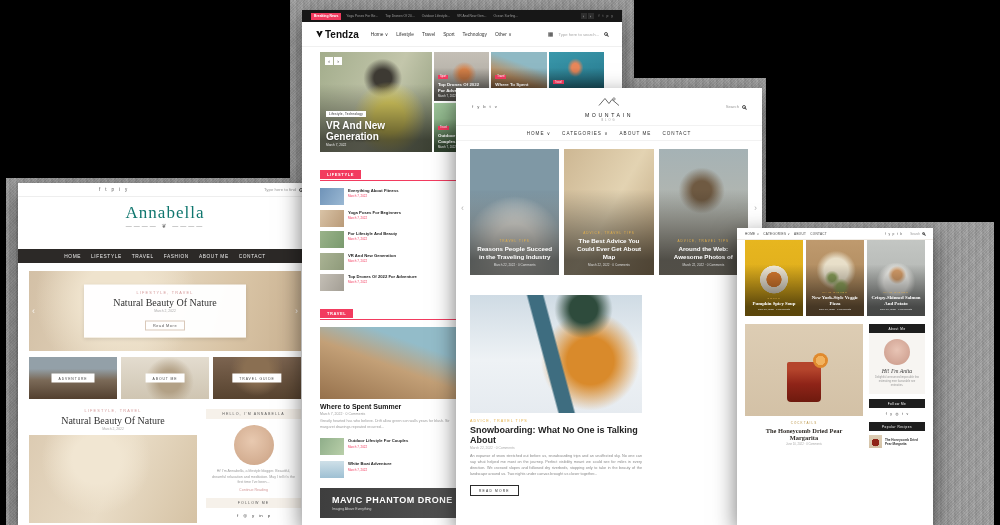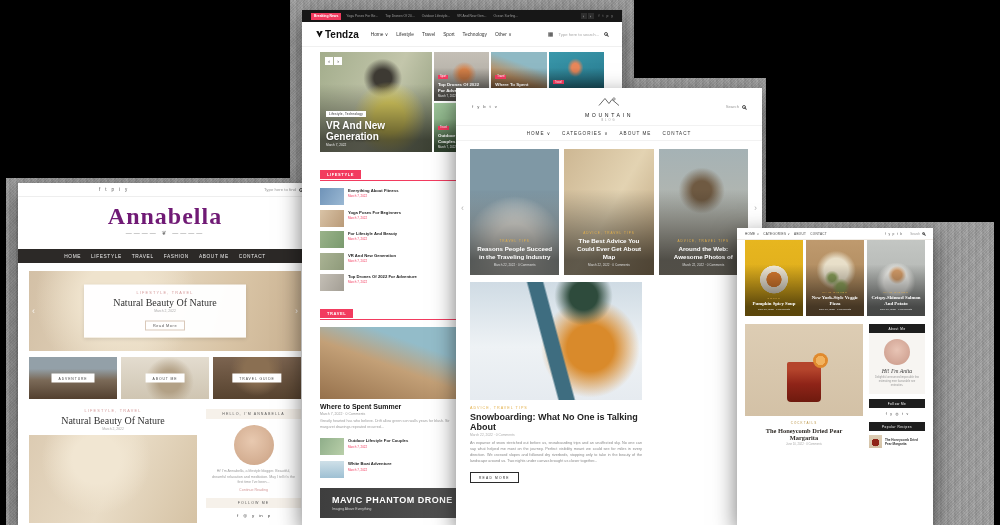--- a/index.html
+++ b/index.html
@@ -24,21 +24,21 @@
   .mag.sm{width:3px;height:3px}
   .arrow{position:absolute;top:50%;transform:translateY(-50%);color:#fff;font-size:9px;line-height:1;opacity:.85}
   .arrow.l{left:3px}.arrow.r{right:3px}
 
   
   .an{left:18px;top:183px;width:294px;height:342px}
   .an-top{height:14px;display:flex;align-items:center;padding:0 9px;border-bottom:1px solid #eee}
   .an-soc{margin-left:72px;display:flex;gap:5px;font-size:4.5px;color:#555}
   .an-search{margin-left:auto;display:flex;align-items:center;gap:3px;font-size:4.3px;color:#9a9a9a}
   .an-logoblk{height:52px;text-align:center;padding-top:7px}
-  .an-logotext{font-family:"Liberation Serif",serif;font-size:24px;font-weight:700;color:#701a75;letter-spacing:1px;line-height:1}
+  .an-logotext{font-family:"Liberation Serif",serif;font-size:17px;font-weight:400;color:#0f766e;letter-spacing:1px;line-height:1}
   .an-orn{font-size:6px;color:#7a7a7a;margin-top:1px;letter-spacing:2px}
   .an-nav{height:14px;background:#2c2927;display:flex;justify-content:center;align-items:center;gap:10px;font-size:4.8px;color:#eaeaea;letter-spacing:.6px}
   .an-hero{margin:8px 11px 0;height:80px}
   .an-card{position:absolute;left:50%;top:50%;transform:translate(-50%,-50%);width:162px;background:rgba(255,255,255,.97);text-align:center;padding:6px 8px 7px;box-shadow:0 1px 4px rgba(0,0,0,.12)}
   .an-cat{font-size:3.8px;color:#d49a9a;letter-spacing:1.2px}
   .an-title{font-family:"Liberation Serif",serif;font-size:10px;color:#333;margin:2px 0 1px}
   .an-date{font-size:3.4px;color:#ababab}
   .an-btn{display:inline-block;margin-top:3px;border:1px solid #d9c8b9;font-size:3.8px;padding:2px 7px;letter-spacing:.6px;color:#555}
   .an-tiles{display:flex;gap:4px;margin:6px 11px 0}
   .an-tile{flex:1;height:42px}
@@ -115,21 +115,21 @@
   .ad-logosub{font-size:2.6px;letter-spacing:2px;color:#9a9a9a;margin-top:1px}
   .ad-search{margin-left:auto;display:flex;align-items:center;gap:3px;font-size:4.2px;color:#9a9a9a}
   .ad-nav{height:15px;display:flex;justify-content:center;align-items:center;gap:11px;font-size:4.6px;letter-spacing:1px;color:#333;border-bottom:1px solid #f2f2f2}
   .ad-cards{display:flex;gap:5px;padding:8px 14px 0;position:relative}
   .ad-card{flex:1;height:126px;display:flex;flex-direction:column;justify-content:flex-end;align-items:center;text-align:center;padding:8px 6px}
   .ad-ccat{font-size:3.1px;color:#e3b04b;letter-spacing:1px;position:relative}
   .ad-ctitle{font-size:6.2px;font-weight:bold;color:#fff;line-height:1.3;margin:2px 0;position:relative}
   .ad-cmeta{font-size:3.1px;color:#ddd;position:relative}
   .ad-carr{color:#b5b5b5;font-size:9px;position:absolute;top:50%;transform:translateY(-50%)}
   .ad-carr.l{left:5px}.ad-carr.r{right:5px}
-  .ad-main{padding:7px 14px 0;width:200px}
+  .ad-main{padding:20px 14px 0;width:200px}
   .ad-mimg{height:118px}
   .ad-cat{font-size:3.7px;color:#e3b04b;letter-spacing:1px;margin-top:6px}
   .ad-title{font-size:9px;font-weight:bold;color:#222;margin:2px 0 1px}
   .ad-meta{font-size:3.3px;color:#ababab}
   .ad-ex{font-size:3.8px;color:#8a8a8a;line-height:1.55;margin-top:4px;text-align:justify}
   .ad-rm{display:inline-block;border:1px solid #2b2b2b;font-size:3.3px;letter-spacing:1.2px;padding:2.5px 8px;margin-top:5px;color:#2b2b2b}
   .ad-banner{margin:9px 14px 0;width:172px;height:32px;display:flex;flex-direction:column;justify-content:center;padding:0 10px}
   .ad-btitle{font-size:10px;font-weight:900;color:#fff;letter-spacing:.5px;text-shadow:0 1px 2px rgba(0,0,0,.25);position:relative}
   .ad-bsub{font-size:2.8px;color:#fff;margin-top:1px;text-shadow:0 1px 1px rgba(0,0,0,.3);position:relative}
 

